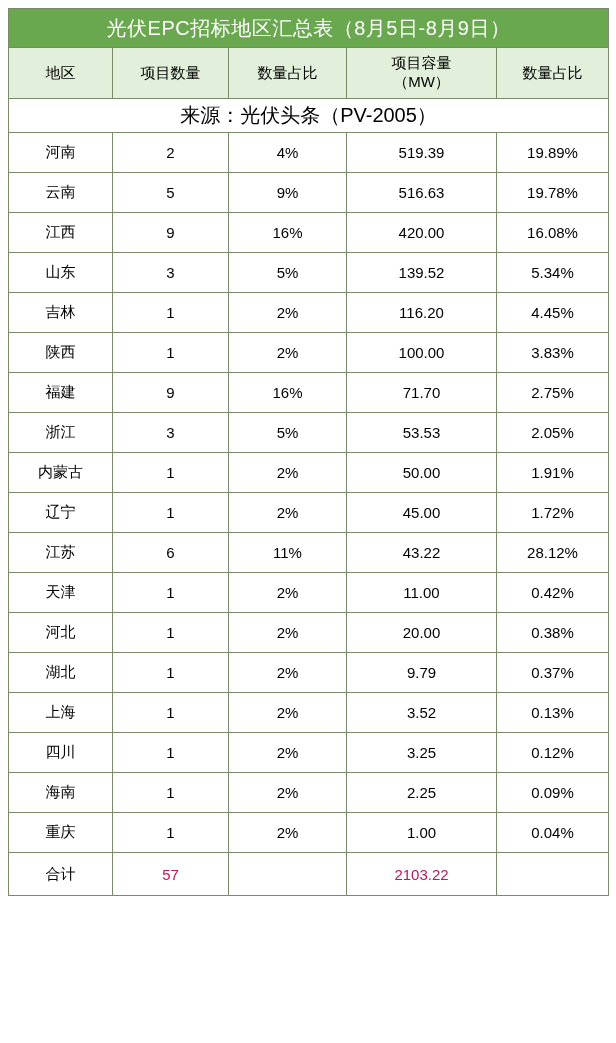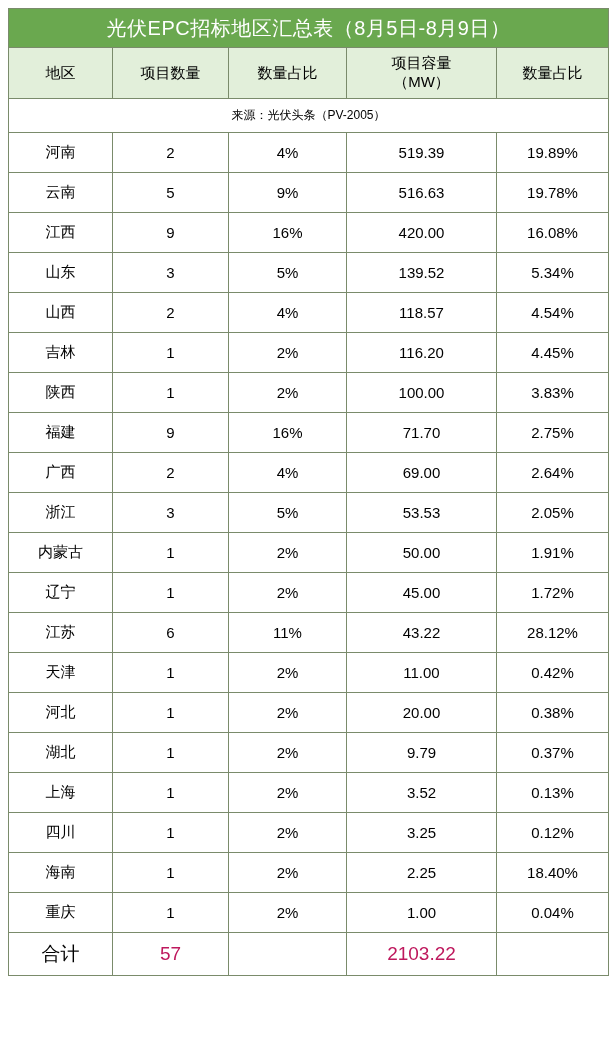--- a/index.html
+++ b/index.html
@@ -40,32 +40,32 @@
     height: 38px;
     letter-spacing: 0.5px;
   }
   .header-cell {
     background: #e2efda;
     font-size: 15px;
     height: 50px;
     line-height: 1.25;
   }
   .source-cell {
-    font-size: 12px;
+    font-size: 20px;
     height: 33px;
     text-align: right;
     padding-right: 8px;
   }
   .body-row td {
     height: 39px;
     font-size: 15px;
   }
   .total-row td {
     height: 42px;
-    font-size: 19px;
+    font-size: 15px;
     font-weight: bold;
   }
   .total-row td.red {
     color: #be185d;
   }
   .col-region { width: 104px; }
   .col-count { width: 116px; }
   .col-countpct { width: 118px; }
   .col-cap { width: 150px; }
   .col-cappct { width: 112px; }
@@ -122,27 +122,20 @@
         <td>16.08%</td>
       </tr>
       <tr class="body-row">
         <td>山东</td>
         <td>3</td>
         <td>5%</td>
         <td>139.52</td>
         <td>5.34%</td>
       </tr>
       <tr class="body-row">
-        <td>山西</td>
-        <td>2</td>
-        <td>4%</td>
-        <td>118.57</td>
-        <td>4.54%</td>
-      </tr>
-      <tr class="body-row">
         <td>吉林</td>
         <td>1</td>
         <td>2%</td>
         <td>116.20</td>
         <td>4.45%</td>
       </tr>
       <tr class="body-row">
         <td>陕西</td>
         <td>1</td>
         <td>2%</td>
@@ -150,27 +143,20 @@
         <td>3.83%</td>
       </tr>
       <tr class="body-row">
         <td>福建</td>
         <td>9</td>
         <td>16%</td>
         <td>71.70</td>
         <td>2.75%</td>
       </tr>
       <tr class="body-row">
-        <td>广西</td>
-        <td>2</td>
-        <td>4%</td>
-        <td>69.00</td>
-        <td>2.64%</td>
-      </tr>
-      <tr class="body-row">
         <td>浙江</td>
         <td>3</td>
         <td>5%</td>
         <td>53.53</td>
         <td>2.05%</td>
       </tr>
       <tr class="body-row">
         <td>内蒙古</td>
         <td>1</td>
         <td>2%</td>
@@ -224,21 +210,21 @@
         <td>1</td>
         <td>2%</td>
         <td>3.25</td>
         <td>0.12%</td>
       </tr>
       <tr class="body-row">
         <td>海南</td>
         <td>1</td>
         <td>2%</td>
         <td>2.25</td>
-        <td>18.40%</td>
+        <td>0.09%</td>
       </tr>
       <tr class="body-row">
         <td>重庆</td>
         <td>1</td>
         <td>2%</td>
         <td>1.00</td>
         <td>0.04%</td>
       </tr>
 
       <tr class="total-row">

